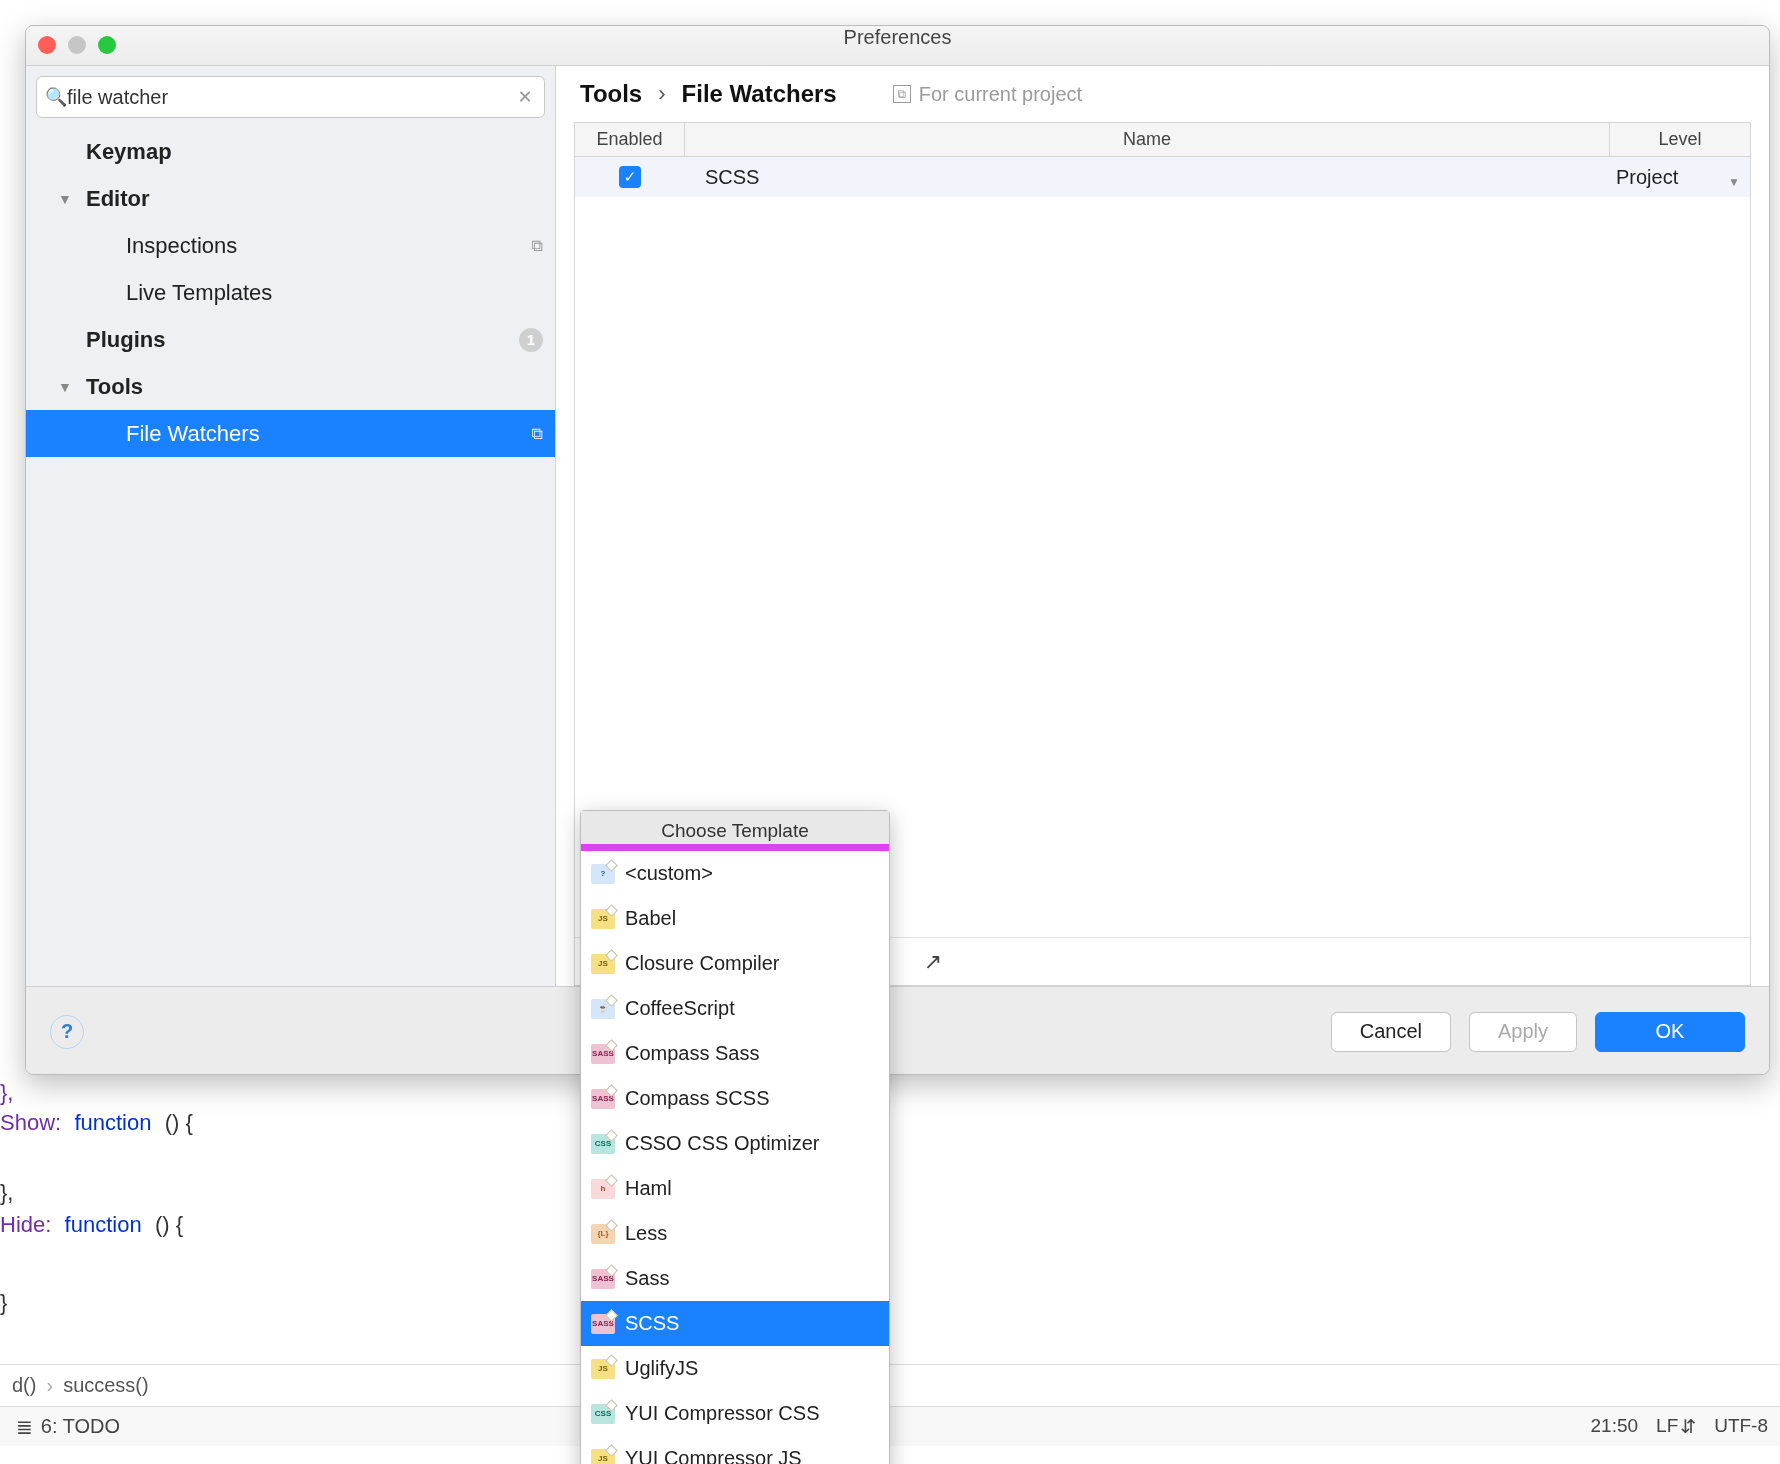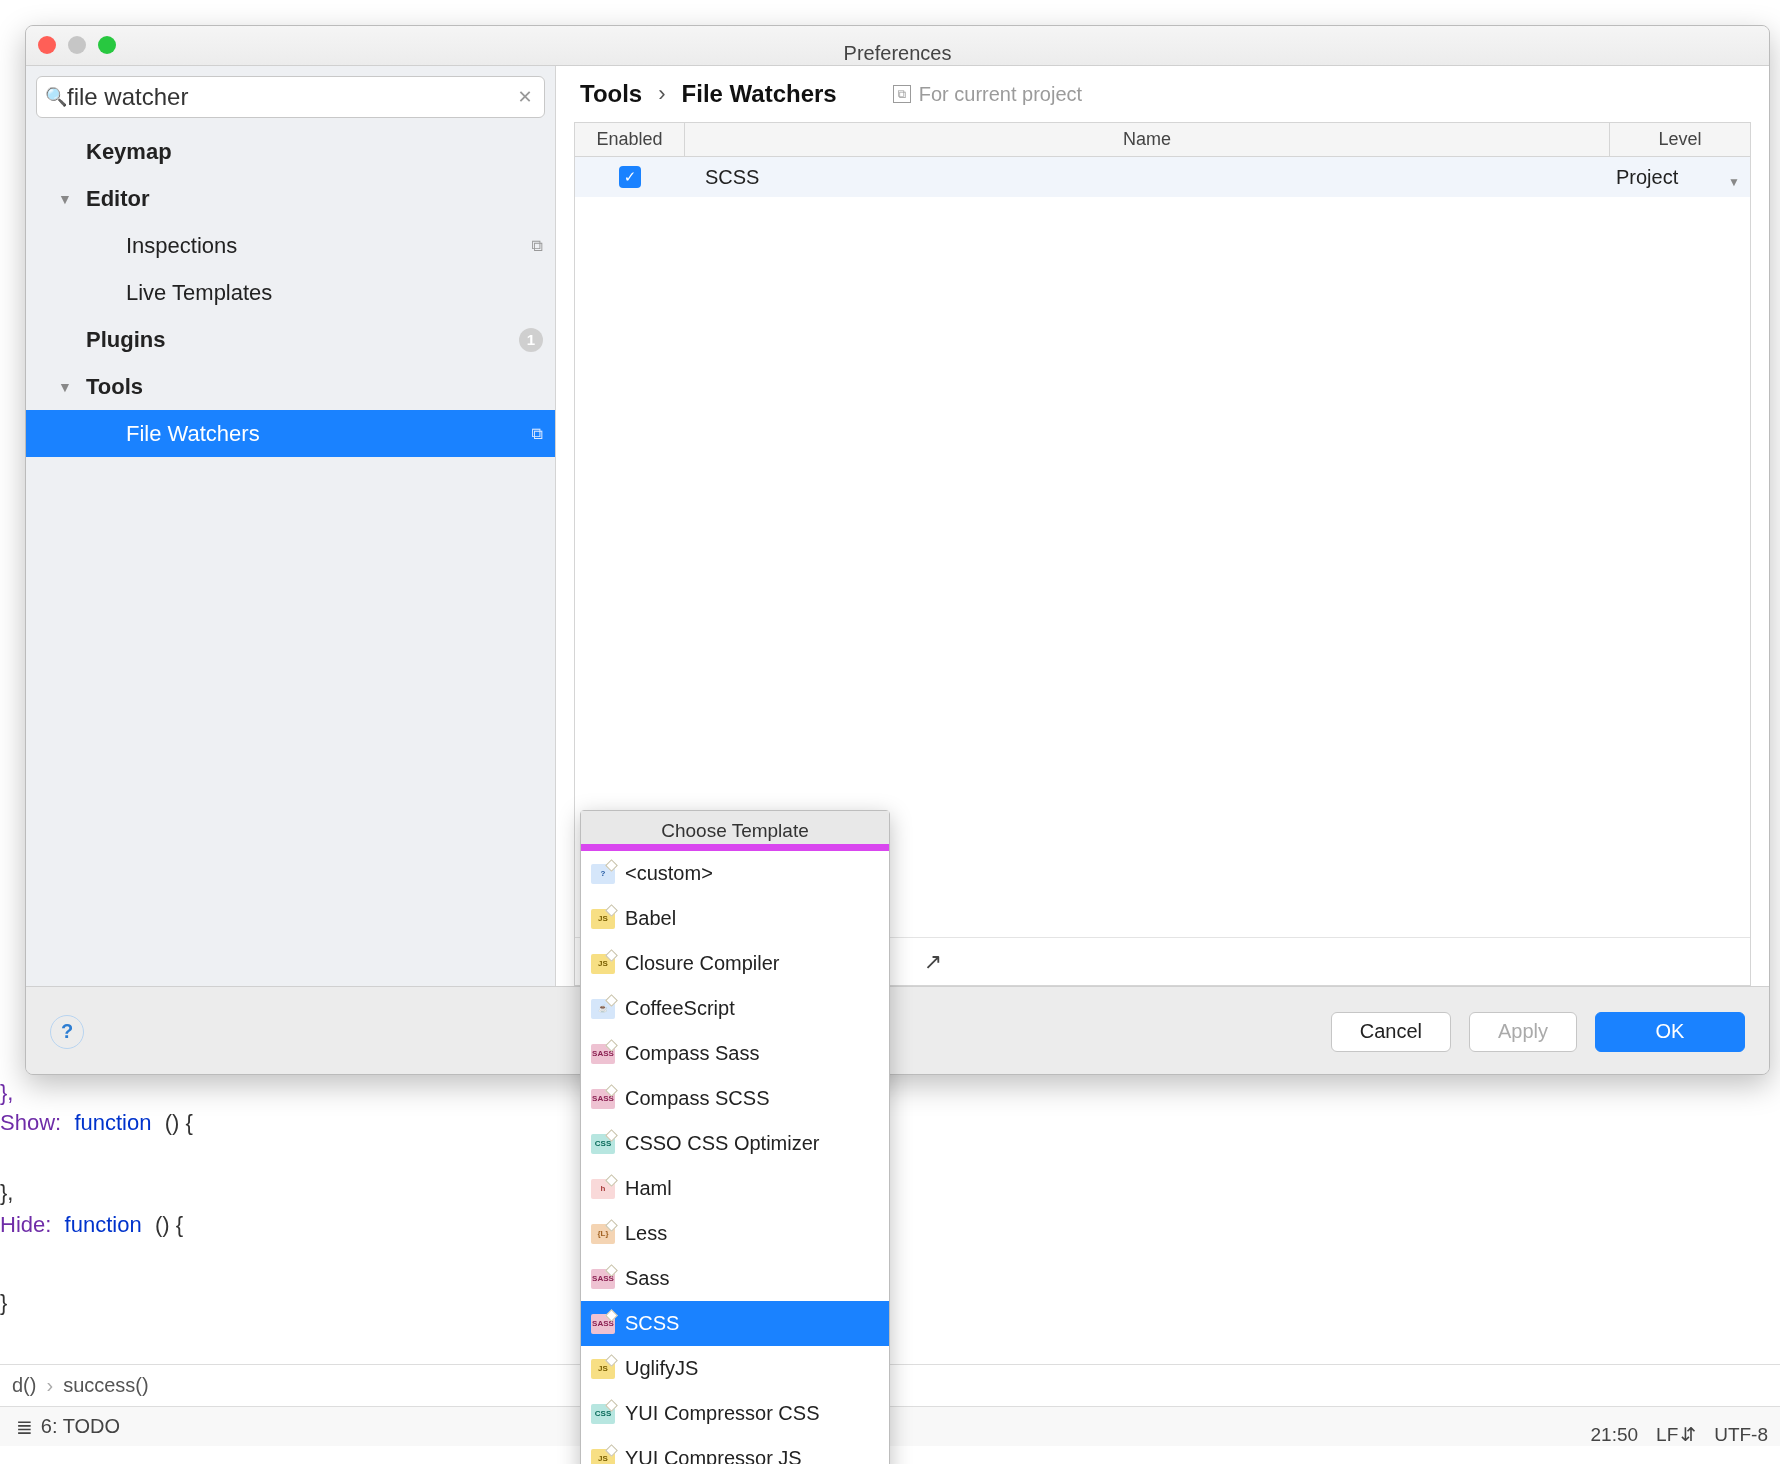--- a/index.html
+++ b/index.html
@@ -7,36 +7,36 @@
   
   
   .bg-code { position:absolute; left:0; top:0; width:1780px; height:1464px; z-index:0; }
   .bg-code .line { position:absolute; font-family: Menlo, Consolas, monospace; font-size:22px; color:#333; white-space:pre;}
   .kw-blue { color:#0033cc; }
   .kw-purple { color:#6f2da8; }
   .paren { color:#333; }
   
   
   .dialog { position:absolute; left:25px; top:25px; width:1745px; height:1050px; background:#ececec; border-radius:8px; border:1px solid #bbb; box-shadow:0 10px 30px rgba(0,0,0,.25); z-index:10; overflow:hidden;}
-  .titlebar { height:40px; display:flex; align-items:flex-end; justify-content:center; position:relative; background:linear-gradient(#f5f5f5,#ececec); border-bottom:1px solid #d0d0d0;}
+  .titlebar { height:40px; display:flex; align-items:flex-start; justify-content:center; position:relative; background:linear-gradient(#f5f5f5,#ececec); border-bottom:1px solid #d0d0d0;}
   .traffic { position:absolute; left:12px; top:10px; display:flex; gap:12px;}
   .tl-btn { width:18px; height:18px; border-radius:50%; }
   .tl-red { background:#ff5f57; }
   .tl-yellow { background:#c6c6c6; }
   .tl-green { background:#28c840; }
   .title { font-size:20px; color:#444; }
   
   .body { display:flex; height:920px; }
   
   
   .sidebar { width:530px; background:#eef0f3; border-right:1px solid #d4d4d4; display:flex; flex-direction:column;}
   .searchwrap { padding:10px 10px 6px 10px;}
   .searchbox { display:flex; align-items:center; background:#fff; border:1px solid #c8c8c8; border-radius:6px; height:42px; padding:0 8px;}
   .search-icon { width:22px; color:#999; font-size:18px; text-align:center;}
-  .search-input { flex:1; border:none; outline:none; font-size:24px; color:#333; background:transparent;}
+  .search-input { flex:1; border:none; outline:none; font-size:20px; color:#333; background:transparent;}
   .clear-icon { width:22px; color:#999; font-size:18px; text-align:center; cursor:pointer;}
   
   .tree { flex:1; padding-top:4px;}
   .tree-row { display:flex; align-items:center; height:47px; padding-left:30px; padding-right:12px; font-size:22px; color:#222; position:relative;}
   .tree-row.deep { padding-left:60px; }
   .tree-row.deeper { padding-left:100px; }
   .tree-row.bold { font-weight:600; }
   .tree-row.selected { background:#1a82ff; color:#fff; }
   .disclosure { position:absolute; left:32px; font-size:14px; color:#888;}
   .badge-count { margin-left:auto; background:#cfcfcf; color:#fff; border-radius:12px; min-width:24px; height:24px; font-size:15px; display:flex; align-items:center; justify-content:center; padding:0 6px;}
@@ -89,21 +89,21 @@
   .fi-sass { background:#eec2d2; color:#8b2152;}
   .fi-css { background:#b7e6e0; color:#0a6b5b;}
   .fi-h { background:#f9d9d9; color:#a83b3b;}
   .fi-l { background:#f4d4b3; color:#a06020;}
   .fi-q { background:#d5e6fa; color:#2057a0;}
   
   
   .breadcrumb-bar { position:absolute; left:0; bottom:58px; width:1780px; height:42px; border-top:1px solid #ddd; display:flex; align-items:center; padding:0 12px; font-size:20px; color:#555; background:#fff; z-index:2;}
   .breadcrumb-bar .sep { margin:0 10px; color:#aaa;}
   .todo-bar { position:absolute; left:0; bottom:18px; width:1780px; height:40px; border-top:1px solid #ddd; display:flex; align-items:center; padding:0 16px; font-size:20px; background:#f8f8f8; color:#444; z-index:2;}
-  .status-right { position:absolute; right:12px; bottom:18px; height:40px; display:flex; align-items:flex-end; gap:18px; font-size:19px; color:#444; z-index:3;}
+  .status-right { position:absolute; right:12px; bottom:18px; height:40px; display:flex; align-items:center; gap:18px; font-size:19px; color:#444; z-index:3;}
   .lozenge { display:flex; align-items:center; gap:2px;}
 </style>
 </head>
 <body>
 
 <div class="bg-code">
   <div class="line" style="left:0; top:1080px;"><span class="kw-purple">},</span></div>
   <div class="line" style="left:0; top:1110px;"><span class="kw-purple">Show:</span> <span class="kw-blue">function</span> <span class="paren">() {</span></div>
   <div class="line" style="left:0; top:1180px;"><span class="paren">},</span></div>
   <div class="line" style="left:0; top:1212px;"><span class="kw-purple">Hide:</span> <span class="kw-blue">function</span> <span class="paren">() {</span></div>

